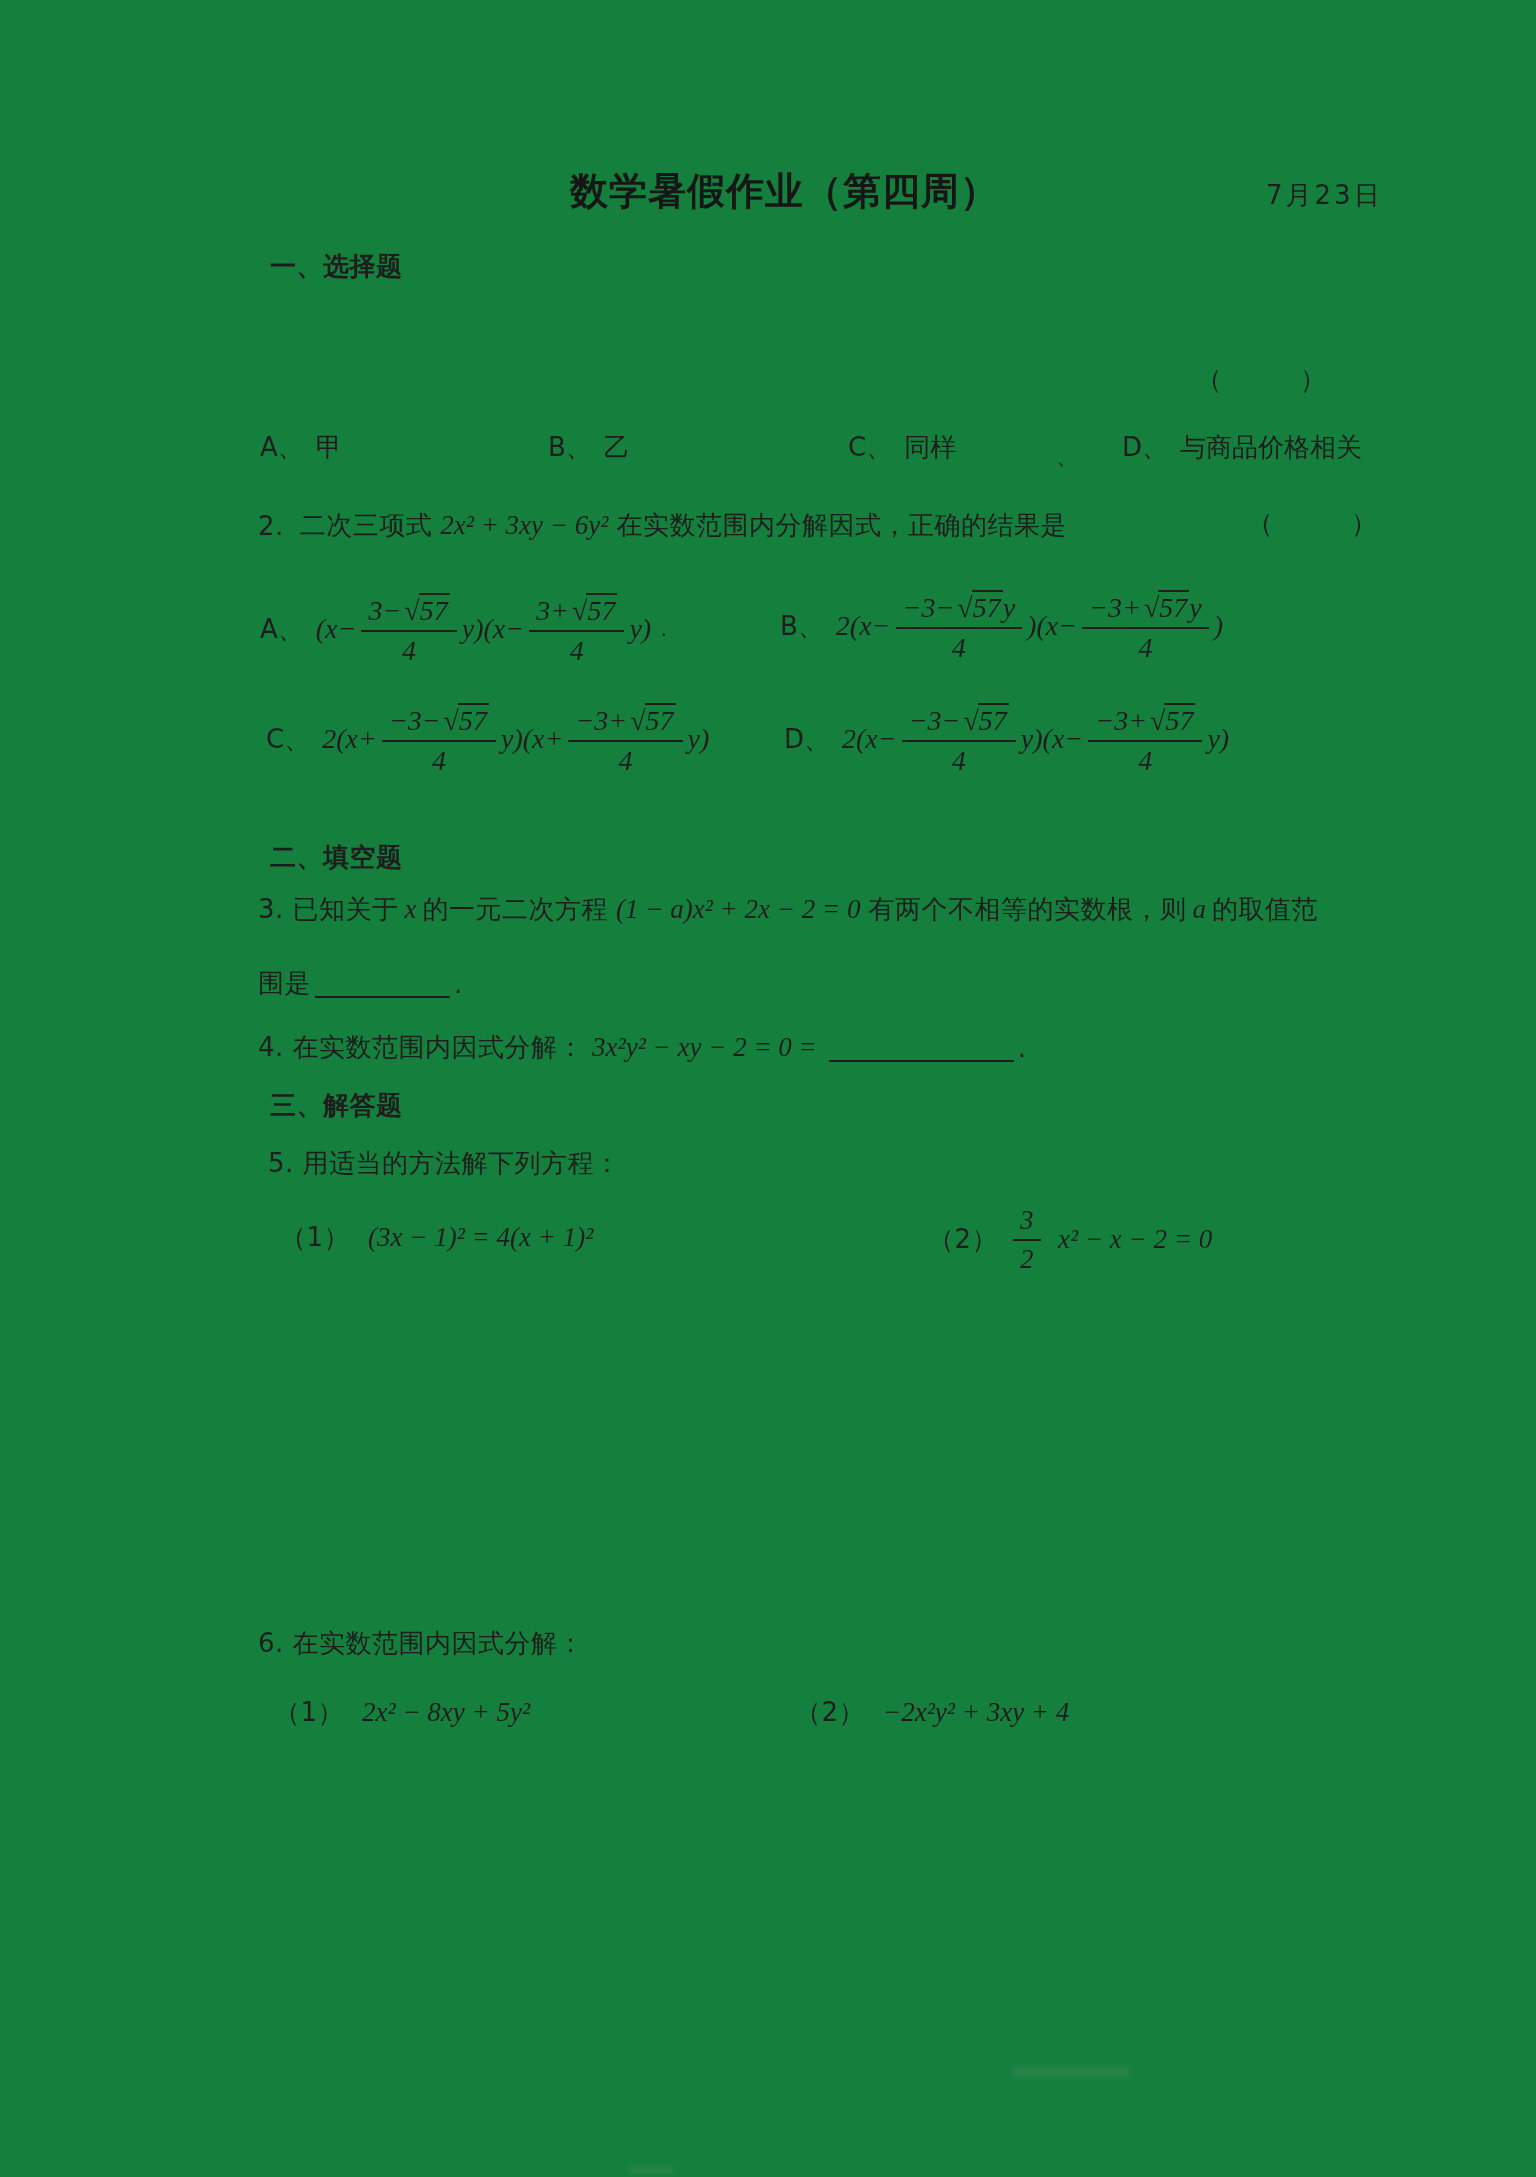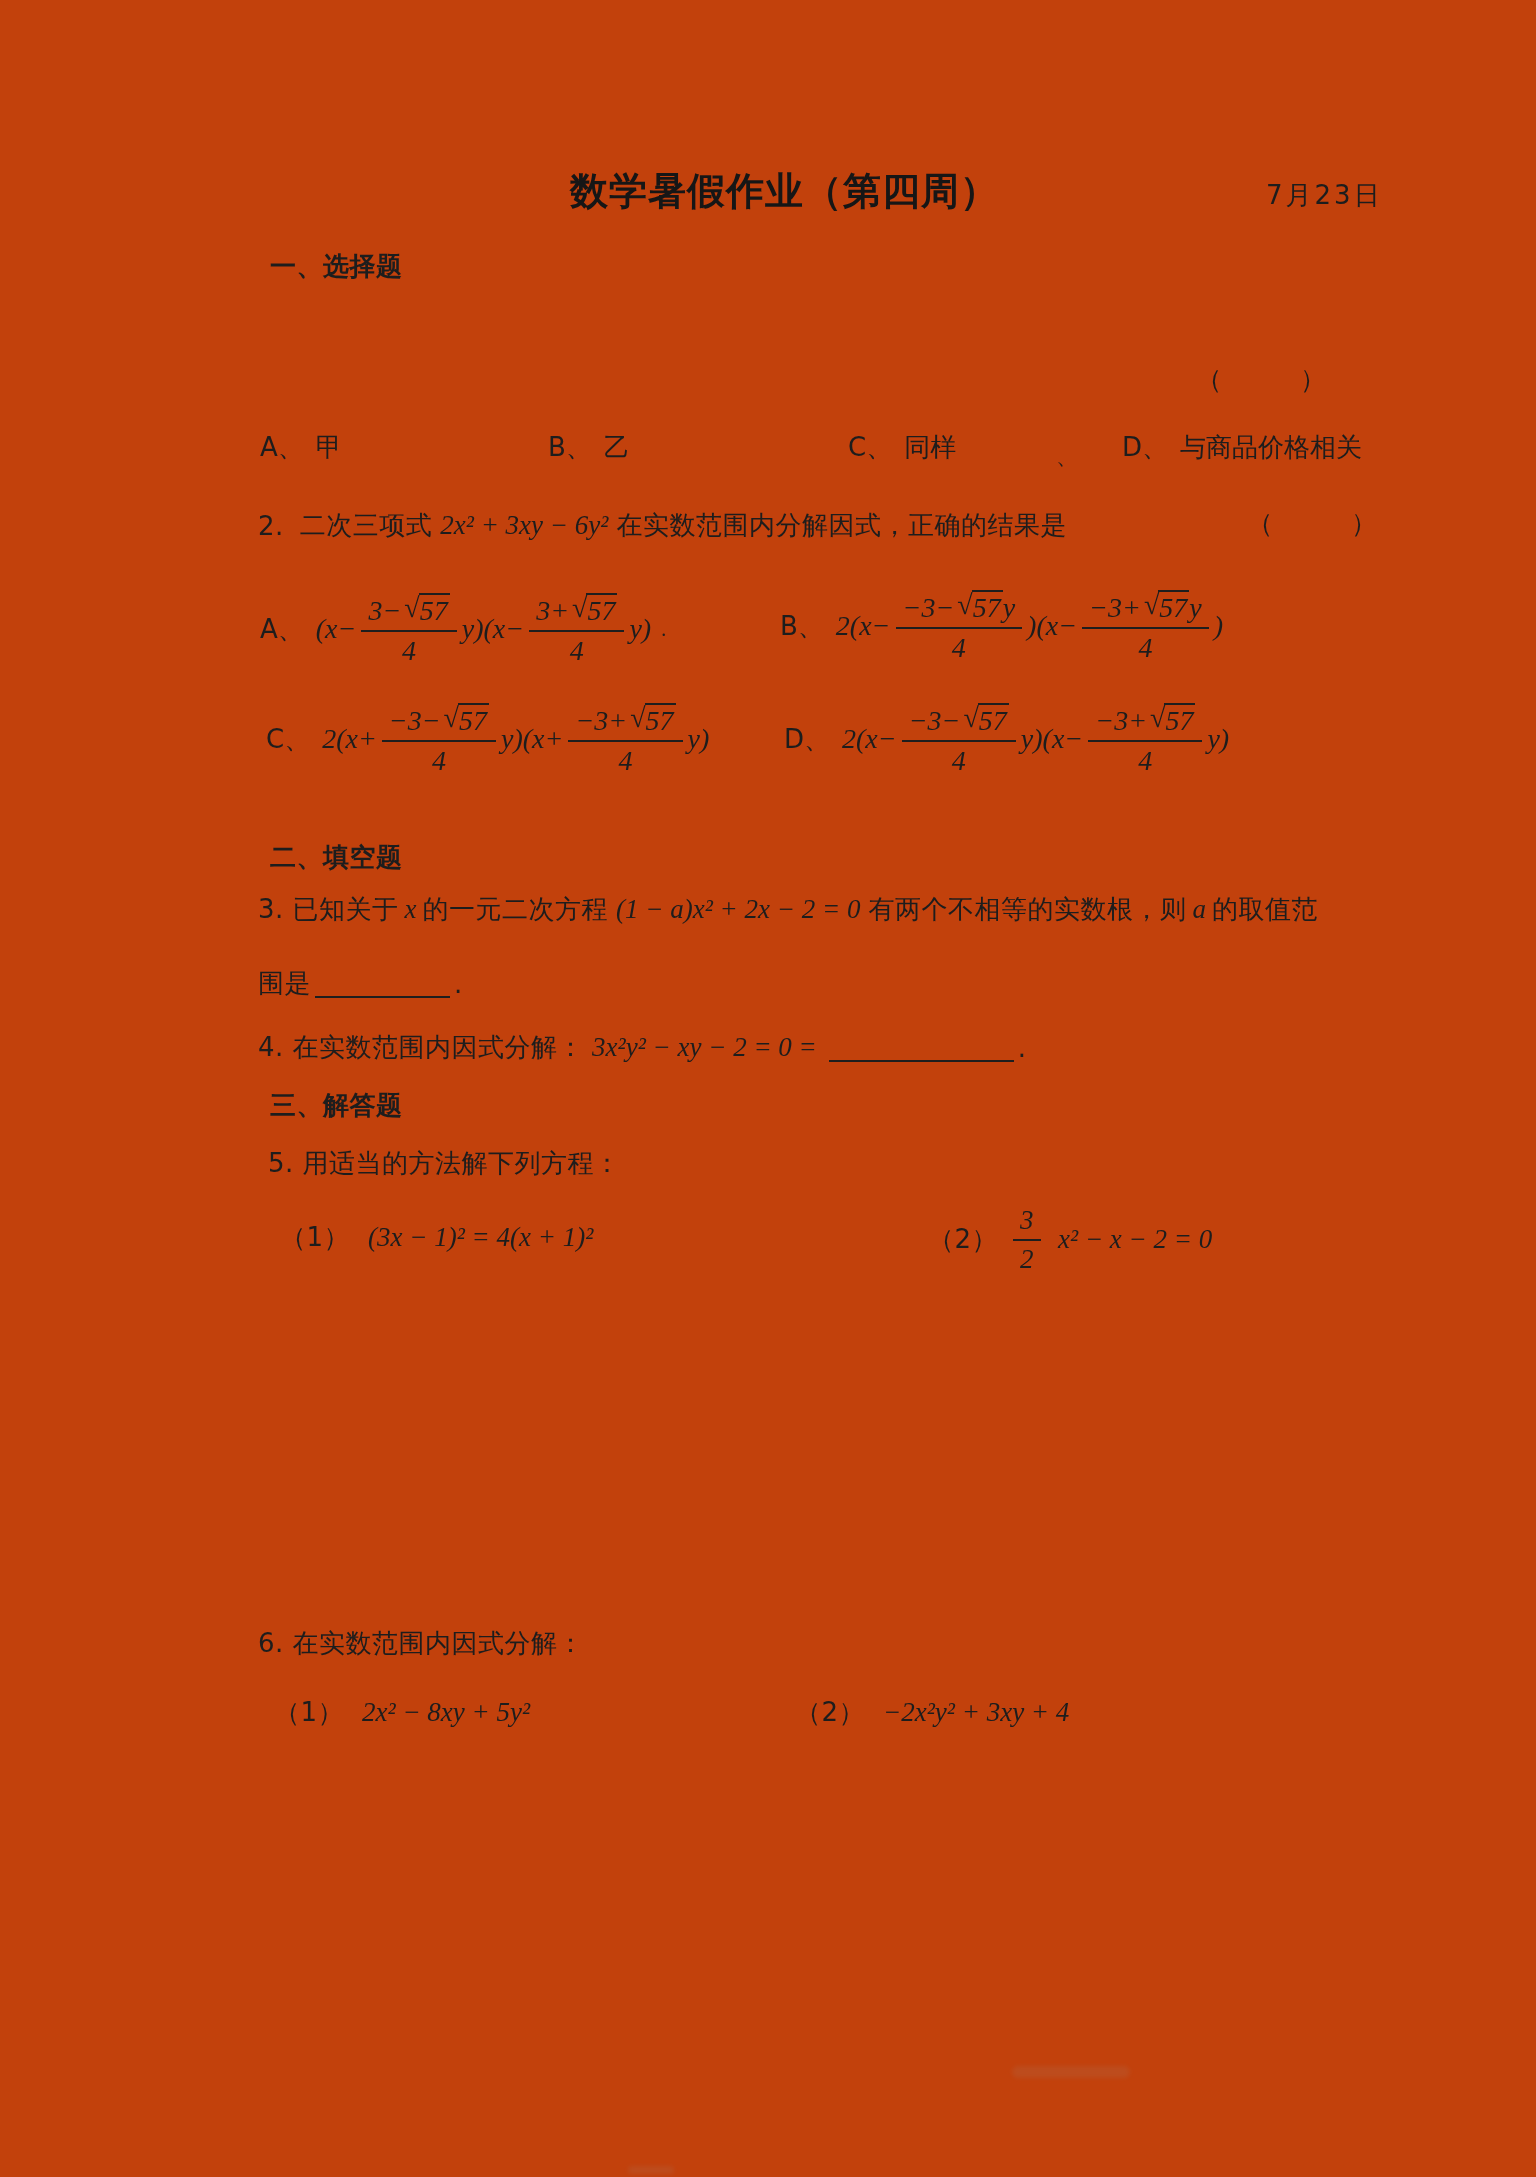--- a/index.html
+++ b/index.html
@@ -1,20 +1,20 @@
 <!DOCTYPE html>
 <html><head>
 <meta charset="utf-8">
 <style>
   html,body{margin:0;padding:0;background:#e8e8e8;}
   .page{
     position:relative;
     width:1536px;height:2177px;
     margin:0 auto;
-    background:#c2410c;
+    background:#15803d;
     overflow:hidden;
     font-family:"DejaVu Sans","Liberation Sans",sans-serif;
     color:#1d1d1d;
     text-decoration:underline;
   }
   .title{
     position:absolute;left:570px;top:166px;margin:0;
     font-size:38px;font-weight:700;letter-spacing:1px;
     color:#161616;white-space:nowrap;
   }
@@ -44,21 +44,21 @@
   .frac{
     display:inline-flex;flex-direction:column;align-items:center;
     vertical-align:middle;margin:0 5px;line-height:1.05;
     font-family:"Liberation Serif","DejaVu Serif",serif;font-style:italic;
   }
   .frac .num{
     display:inline-flex;align-items:flex-end;justify-content:center;
     padding:0 7px 5px;border-bottom:2.5px solid #1e1e1e;min-width:100%;box-sizing:border-box;
   }
   .frac .den{padding-top:4px;}
-  .sqrt{display:inline-flex;align-items:flex-start;margin-left:3px;}
+  .sqrt{display:inline-flex;align-items:flex-end;margin-left:3px;}
   .sqrt::before{content:"√";font-style:normal;line-height:1.05;margin-right:-1px;}
   .rad{border-top:2px solid #1e1e1e;line-height:1.05;padding:1px 2px 0 1px;}
   .tail{font-size:20px;margin-left:10px;font-style:normal;}
   .blank{
     display:inline-block;height:1.05em;width:135px;
     border-bottom:2px solid #1e1e1e;margin:0 4px;
   }
   .item{display:flex;align-items:center;}
   .item .ilab{font-size:26px;margin-right:10px;white-space:nowrap;}
   .artifact{

